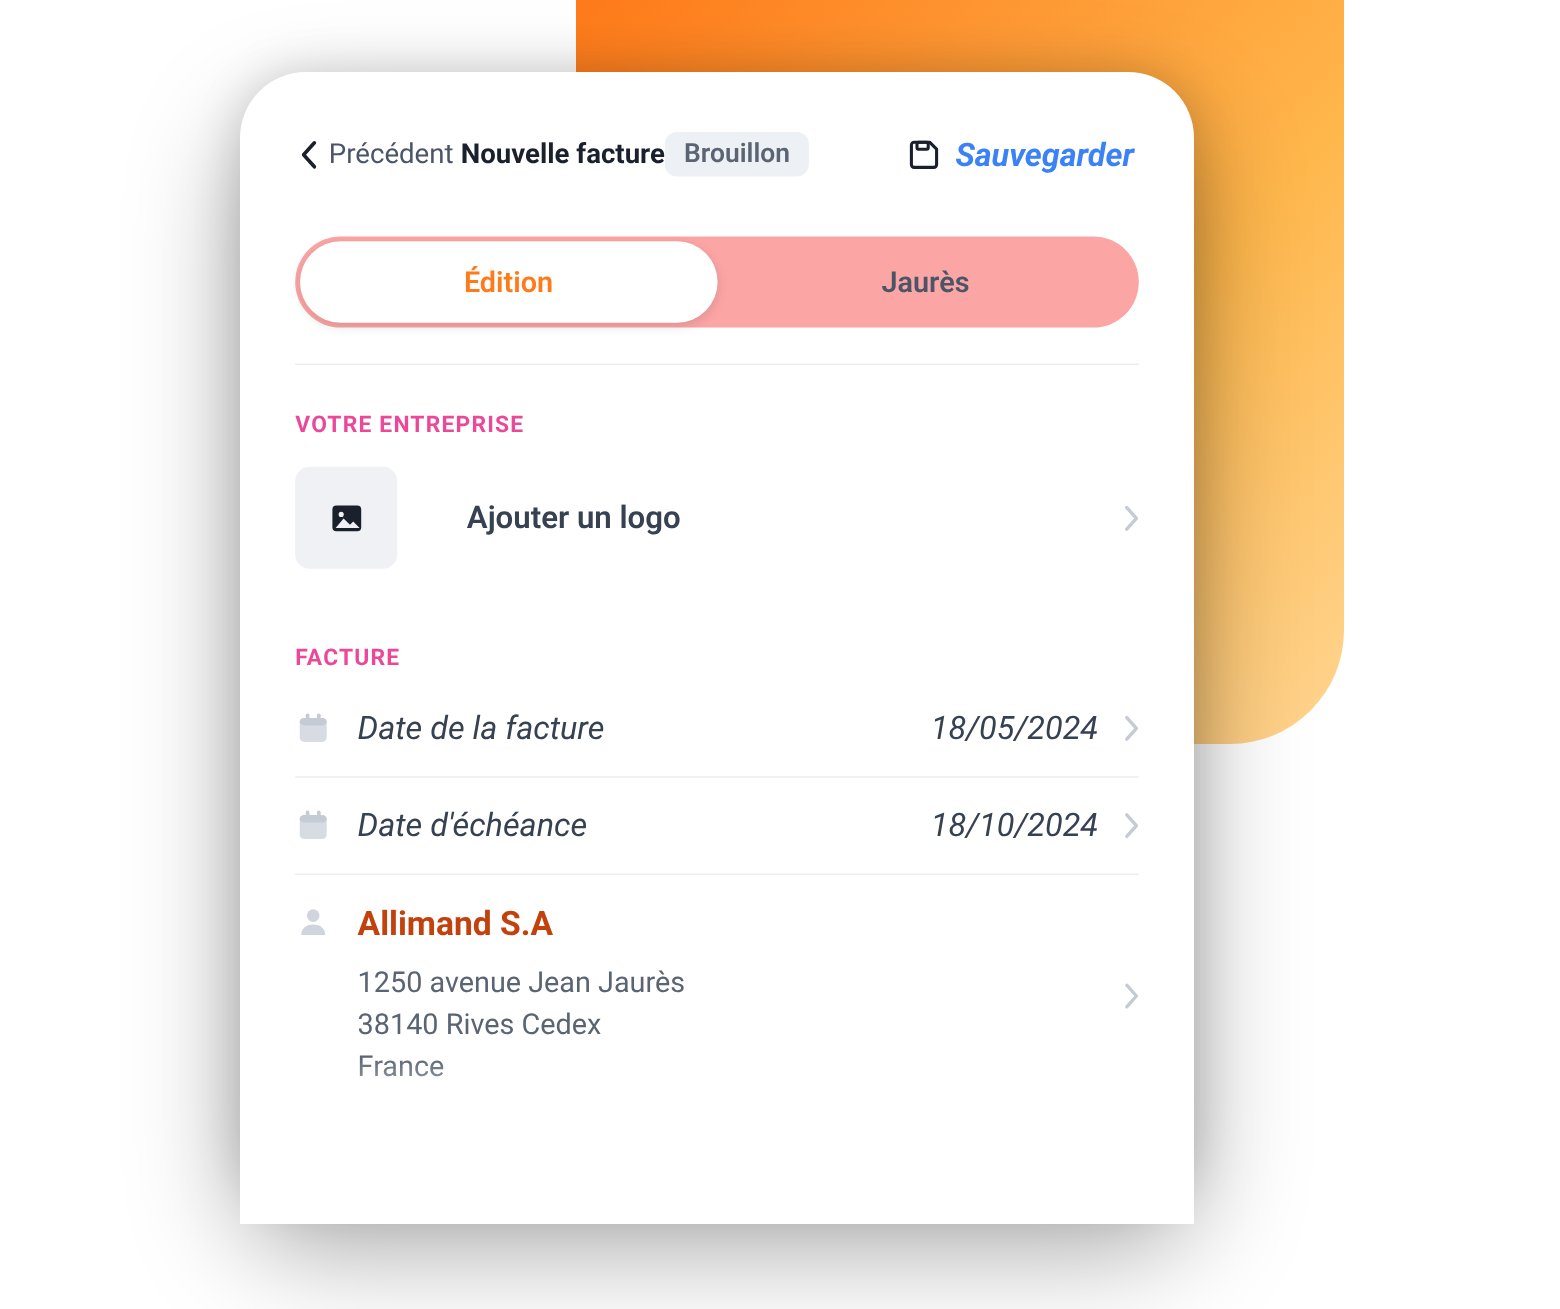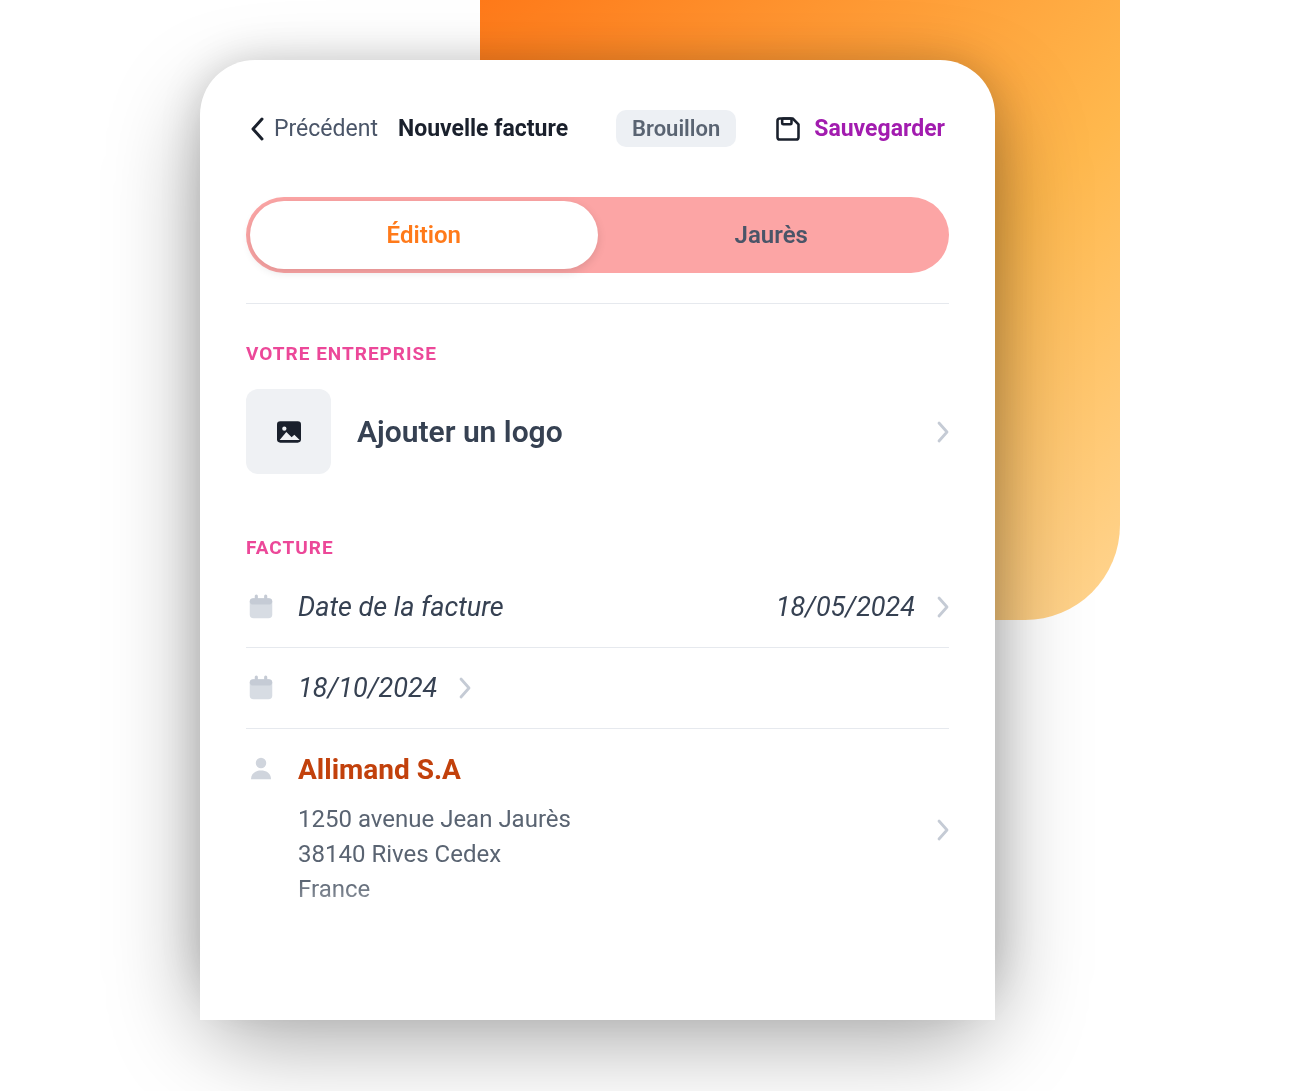--- a/index.html
+++ b/index.html
@@ -27,21 +27,20 @@
       width: 795px;
       height: 940px;
       background: #ffffff;
       border-radius: 55px;
       box-shadow: 0 40px 90px rgba(0,0,0,0.35), 0 0 40px rgba(0,0,0,0.15);
       padding: 40px 32px 0 32px;
     }
     .header {
       display: flex;
       align-items: center;
-      gap: 14px;
       padding: 10px 18px 28px 18px;
     }
     .back-btn {
       display: flex;
       align-items: center;
       gap: 10px;
       cursor: pointer;
       color: #4a5568;
       font-size: 23px;
     }
@@ -56,31 +55,31 @@
       color: #1a202c;
       margin-left: 6px;
     }
     .badge {
       background: #edf0f4;
       color: #5a6472;
       font-weight: 600;
       font-size: 22px;
       padding: 6px 16px;
       border-radius: 10px;
-      margin-left: 34px;
     }
     .spacer { flex: 1; }
     .save-btn {
       display: flex;
       align-items: center;
       gap: 12px;
-      font-size: 23px;
+      font-size: 27px;
       font-weight: 700;
-      color: #a21caf;
-      cursor: pointer;
+      color: #3b82f6;
+      cursor: pointer;
+      font-style: italic;
     }
     .save-icon {
       width: 28px;
       height: 28px;
     }
     .tabs {
       display: flex;
       background: #fca5a5;
       border-radius: 38px;
       padding: 4px;
@@ -124,24 +123,25 @@
       width: 85px;
       height: 85px;
       background: #eff1f4;
       border-radius: 12px;
       display: flex;
       align-items: center;
       justify-content: center;
     }
     .image-icon { width: 32px; height: 32px; }
     .logo-label {
-      font-size: 30px;
+      font-size: 26px;
       font-weight: 600;
       color: #364152;
       flex: 1;
+      margin-left: 32px;
     }
     .chevron-right {
       color: #c5cbd5;
       font-size: 28px;
       font-weight: 300;
     }
     .list {
       padding: 8px 14px 0 14px;
     }
     .list-row {
@@ -282,20 +282,21 @@
 
     <div class="list-row">
       <span class="row-icon">
         <svg width="30" height="30" viewBox="0 0 24 24" fill="none">
             <rect x="3" y="5" width="18" height="16" rx="3" fill="#d7dce3"></rect>
             <rect x="3" y="5" width="18" height="5" rx="3" fill="#c5cbd5"></rect>
             <rect x="7" y="2" width="2.5" height="5" rx="1.2" fill="#c5cbd5"></rect>
             <rect x="14.5" y="2" width="2.5" height="5" rx="1.2" fill="#c5cbd5"></rect>
           </svg>
       </span>
+      <span class="row-label">Date d'échéance</span>
       <span class="row-value">18/10/2024</span>
       <span class="chevron-right">
         <svg width="12" height="22" viewBox="0 0 12 22" fill="none">
             <path d="M2 2 L10 11 L2 20" stroke="#c5cbd5" stroke-width="2.8" stroke-linecap="round" stroke-linejoin="round"></path>
           </svg>
       </span>
     </div>
 
 
     <div class="client-row">

